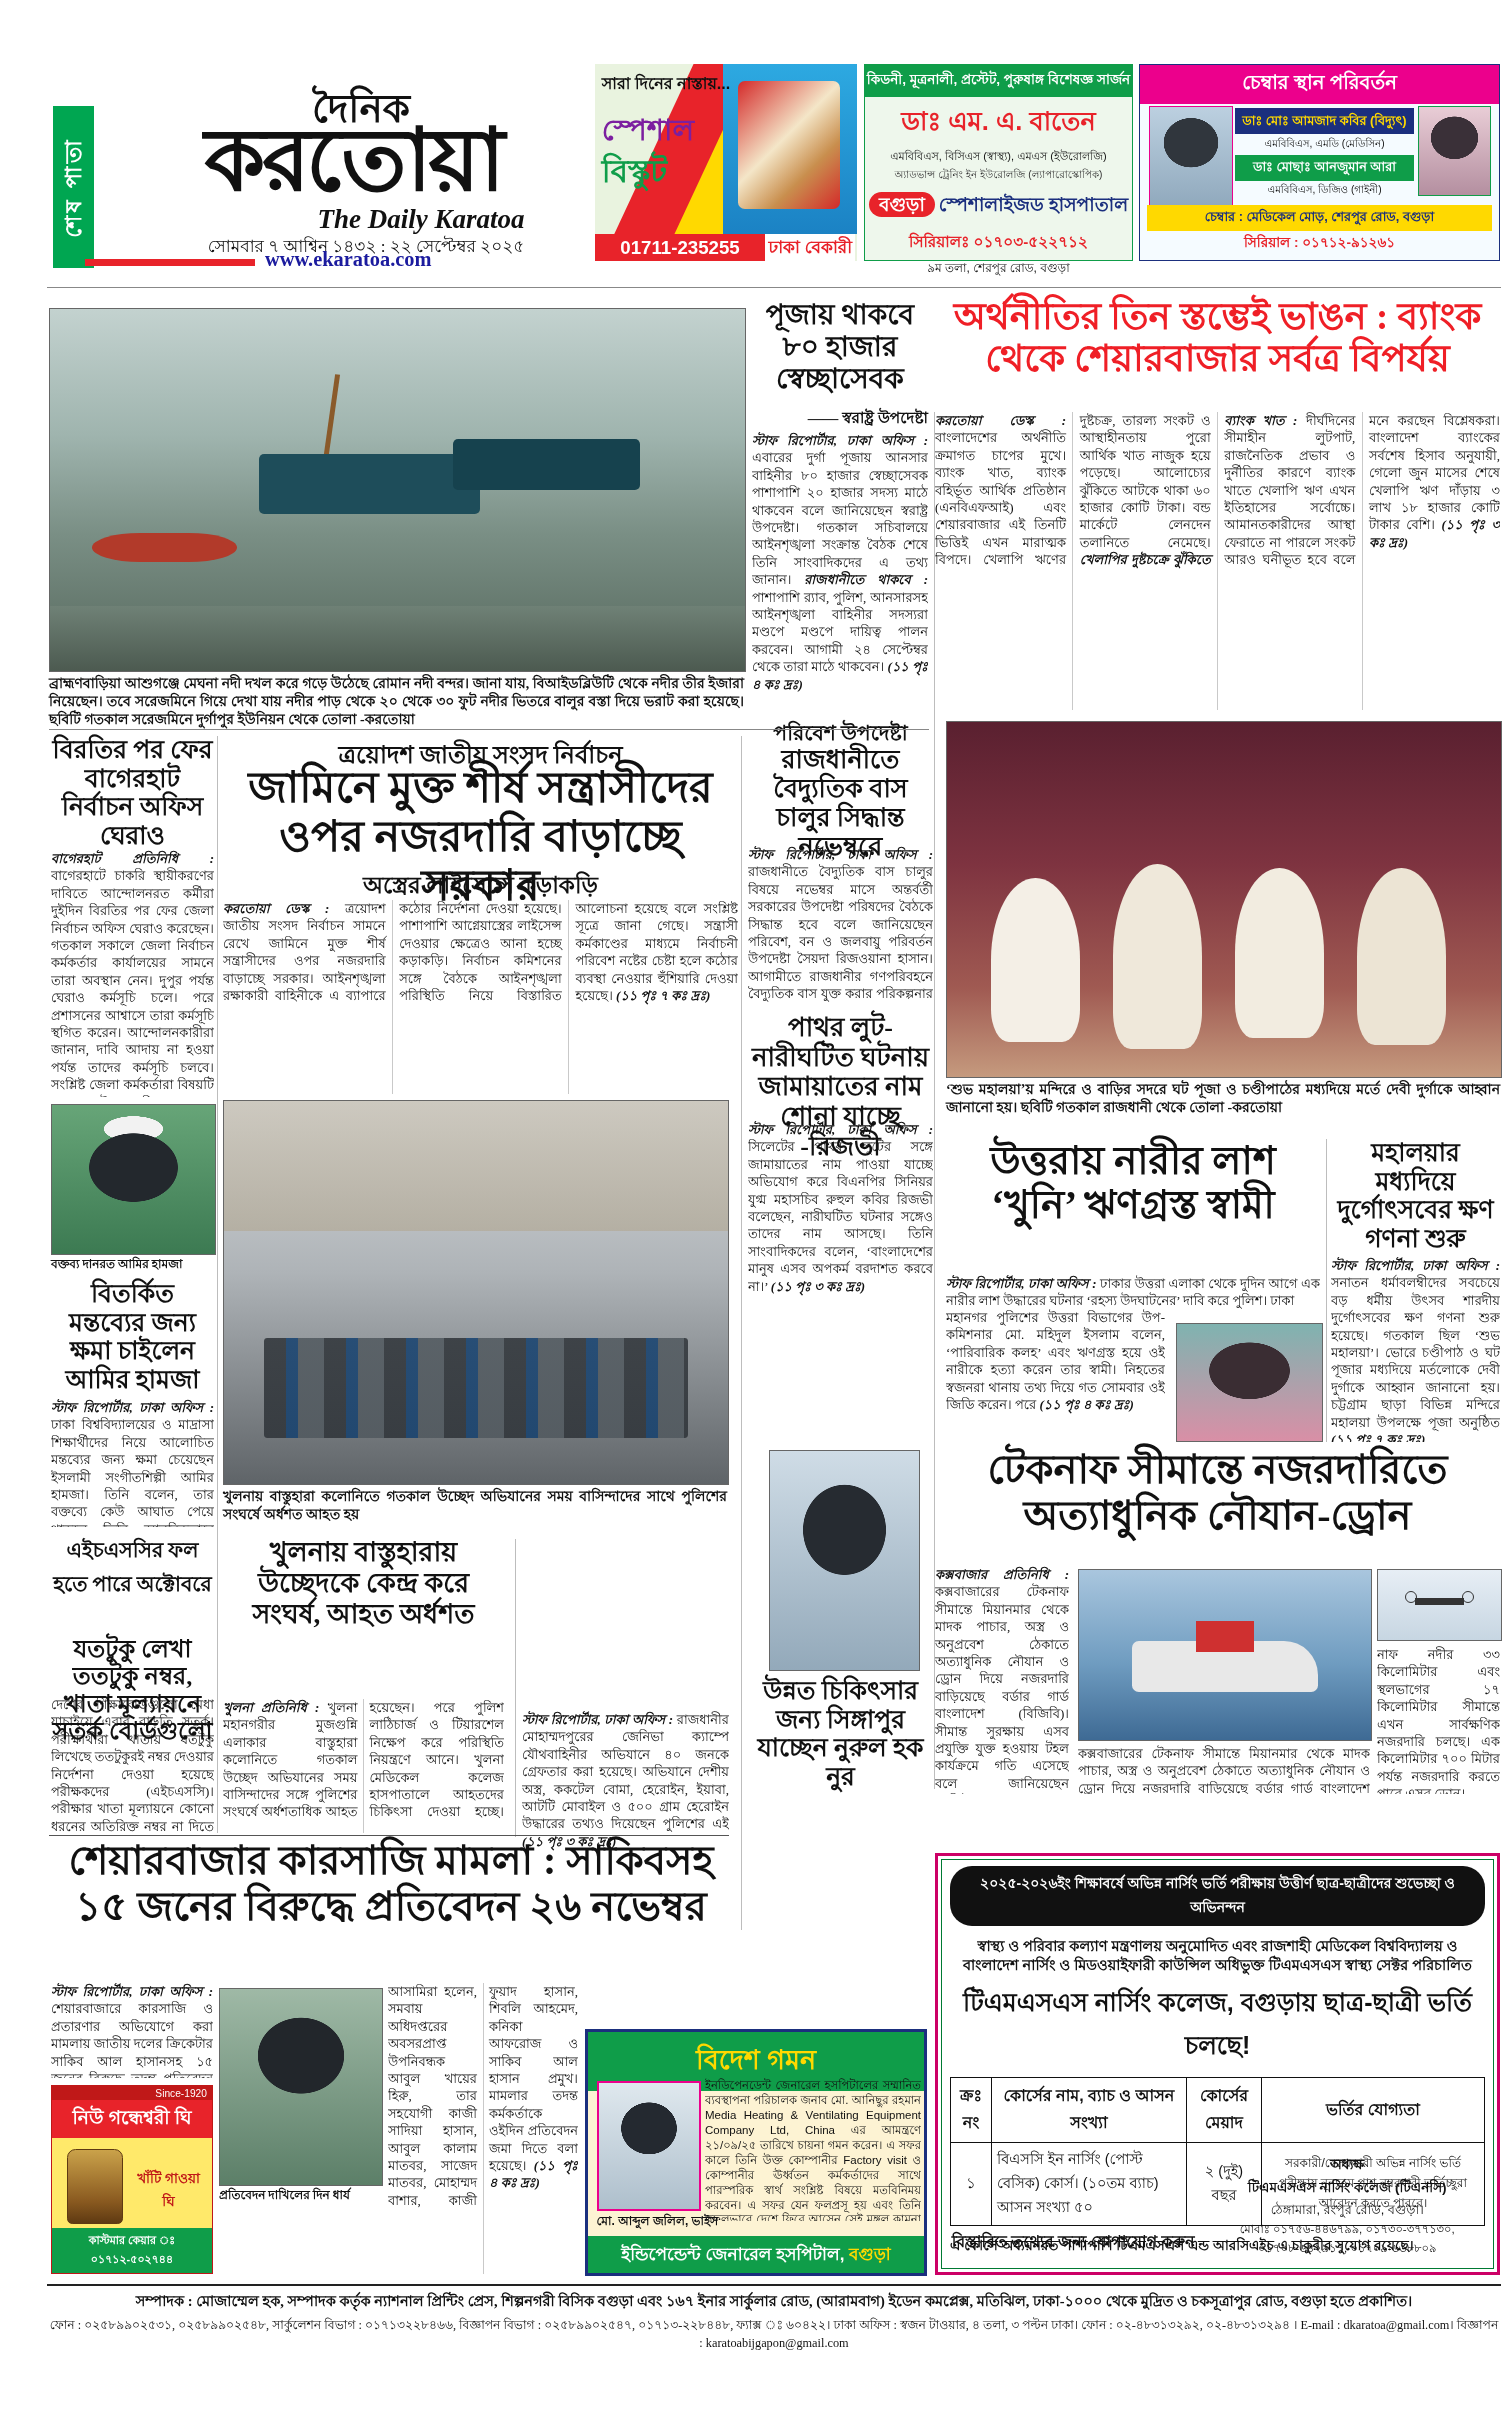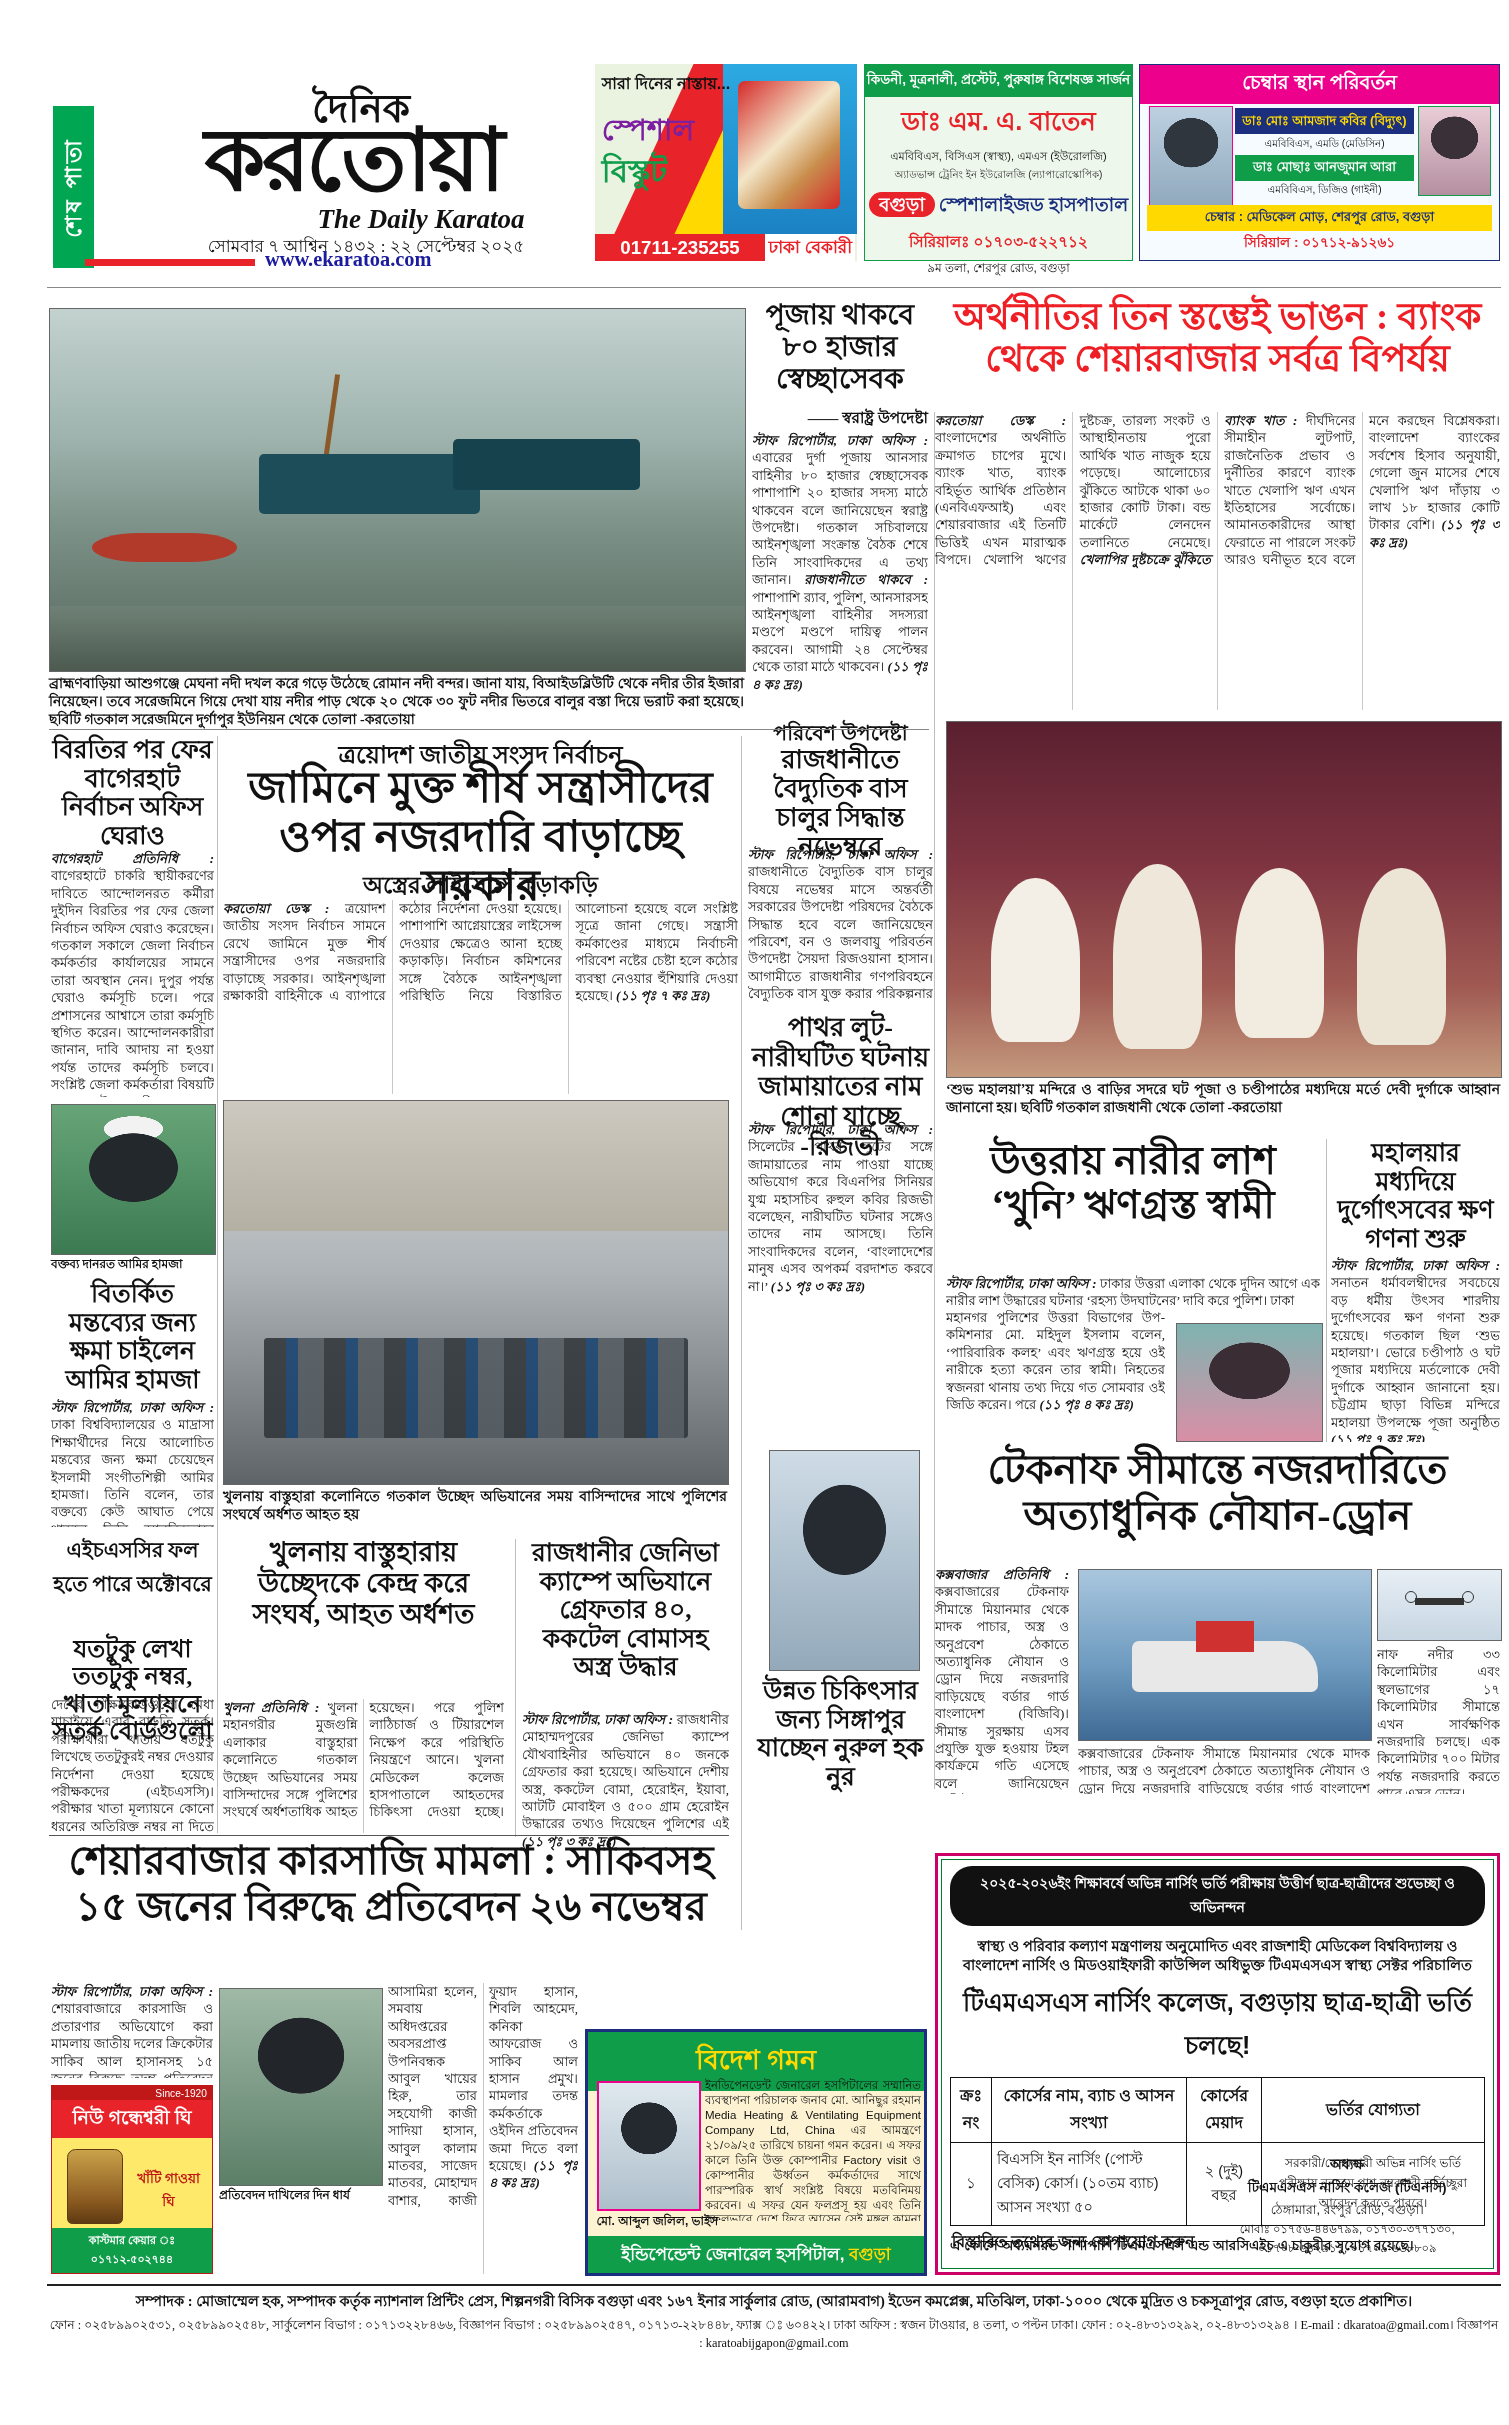--- a/index.html
+++ b/index.html
@@ -150,21 +150,20 @@
     <div style="position:absolute;left:0;top:0;width:100%;height:34%;background:linear-gradient(180deg,#c9c2b4,#b3aa97);opacity:.7;"></div>
   </div>
   <div class="b cap" style="left:223px;top:1488px;width:504px;">খুলনায় বাস্তুহারা কলোনিতে গতকাল উচ্ছেদ অভিযানের সময় বাসিন্দাদের সাথে পুলিশের সংঘর্ষে অর্ধশত আহত হয়</div>
   <div class="b h" style="left:223px;top:1537px;width:281px;font-size:27px;">খুলনায় বাস্তুহারায় উচ্ছেদকে কেন্দ্র করে সংঘর্ষ, আহত অর্ধশত</div>
   <div class="b body cols2" style="left:223px;top:1699px;width:281px;height:134px;overflow:hidden;">
     <b class="byline">খুলনা প্রতিনিধি :</b>
     <span>খুলনা মহানগরীর মুজগুন্নি এলাকার বাস্তুহারা কলোনিতে গতকাল উচ্ছেদ অভিযানের সময় বাসিন্দাদের সঙ্গে পুলিশের সংঘর্ষে অর্ধশতাধিক আহত হয়েছেন। পরে পুলিশ লাঠিচার্জ ও টিয়ারশেল নিক্ষেপ করে পরিস্থিতি নিয়ন্ত্রণে আনে। খুলনা মেডিকেল কলেজ হাসপাতালে আহতদের চিকিৎসা দেওয়া হচ্ছে। আহতদের মধ্যে নারী ও শিশুও রয়েছে। বাসিন্দাদের পুনর্বাসনের দাবি জানিয়েছেন স্থানীয়রা।</span>
     
   </div>
 
-  <div class="b h" style="left:522px;top:1539px;width:207px;font-size:25px;">রাজধানীর জেনিভা ক্যাম্পে অভিযানে গ্রেফতার ৪০, ককটেল বোমাসহ অস্ত্র উদ্ধার</div>
   <div class="b body" style="left:522px;top:1711px;width:207px;height:306px;overflow:hidden;column-count:1;">
     <b class="byline">স্টাফ রিপোর্টার, ঢাকা অফিস :</b>
     <span>রাজধানীর মোহাম্মদপুরের জেনিভা ক্যাম্পে যৌথবাহিনীর অভিযানে ৪০ জনকে গ্রেফতার করা হয়েছে। অভিযানে দেশীয় অস্ত্র, ককটেল বোমা, হেরোইন, ইয়াবা, আটটি মোবাইল ও ৫০০ গ্রাম হেরোইন উদ্ধারের তথ্যও দিয়েছেন পুলিশের এই</span>
     <b class="more">(১১ পৃঃ ৩ কঃ দ্রঃ)</b>
   </div>
 
   <div class="b kicker" style="left:748px;top:718px;width:185px;font-size:20.4px;">পরিবেশ উপদেষ্টা</div>
   <div class="b h" style="left:748px;top:745px;width:185px;font-size:25.5px;">রাজধানীতে বৈদ্যুতিক বাস চালুর সিদ্ধান্ত নভেম্বরে</div>
   <div class="b body" style="left:748px;top:846px;width:185px;height:157px;overflow:hidden;">
     <b class="byline">স্টাফ রিপোর্টার, ঢাকা অফিস :</b>

